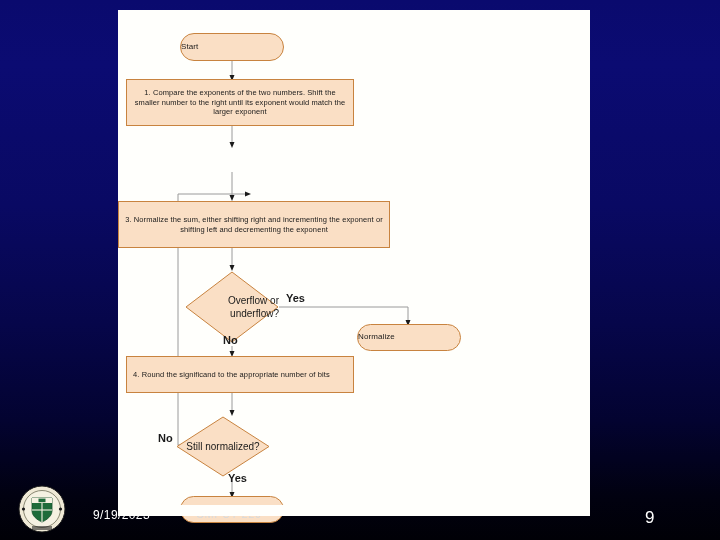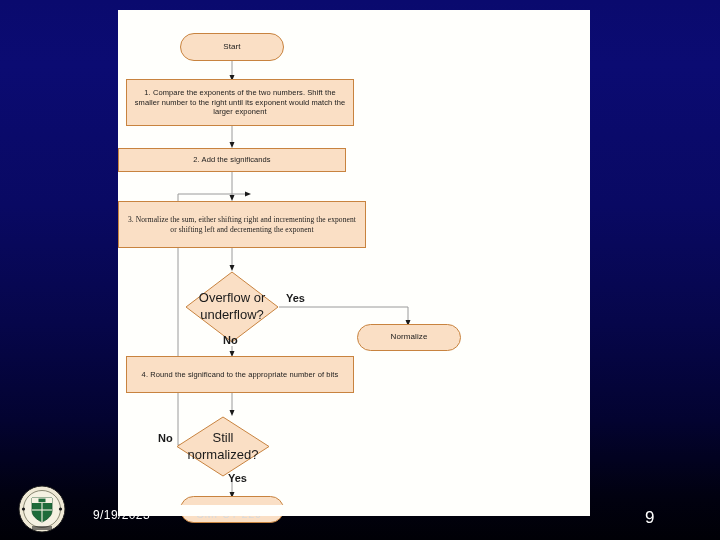--- a/index.html
+++ b/index.html
@@ -47,21 +47,20 @@
   }
 
   .node {
     position: absolute;
     box-sizing: border-box;
     background: #fadfc5;
     border: 1px solid #c8833f;
     color: #1a1a1a;
     display: flex;
     align-items: center;
-    justify-content: center;
     text-align: center;
     line-height: 1.28;
     letter-spacing: 0.1px;
   }
 
   .process {
     font-size: 7.5px;
     padding: 2px 6px;
   }
 
@@ -81,22 +80,22 @@
   }
   .decision-label {
     position: absolute;
     left: 0;
     top: 0;
     width: 100%;
     height: 100%;
     display: flex;
     align-items: center;
     justify-content: center;
-    text-align: center;
-    font-size: 13px;
+    text-align: right;
+    font-size: 10px;
     color: #1a1a1a;
     line-height: 1.3;
     pointer-events: none;
   }
 
   .edge-label {
     position: absolute;
     font-size: 11px;
     color: #1a1a1a;
     white-space: nowrap;
@@ -186,25 +185,22 @@
       </svg>
 
       <div class="node terminal" style="left:62px;top:23px;width:104px;height:28px;">
         <span>Start</span>
       </div>
 
       <div class="node process" style="left:0px;top:69px;width:228px;height:47px;margin-left:8px;">
         <span>1. Compare the exponents of the two numbers. Shift the smaller number to the right until its exponent would match the larger exponent</span>
       </div>
 
-      <div class="node process" style="left:0px;top:138px;width:228px;height:24px;">
-        <span>2. Add the significands</span>
-      </div>
-
-      <div class="node process" style="left:0px;top:191px;width:248px;height:47px;font-family:Liberation Serif, serif;">
+
+      <div class="node process" style="left:0px;top:191px;width:272px;height:47px;">
         <span>3. Normalize the sum, either shifting right and incrementing the exponent or shifting left and decrementing the exponent</span>
       </div>
 
       <div class="decision-wrap" style="left:67px;top:261px;width:94px;height:72px;">
         <svg class="decision-shape" width="94" height="72" viewBox="0 0 94 72">
           <polygon points="47,1 93,36 47,71 1,36" fill="#fadfc5" stroke="#c8833f" stroke-width="1"></polygon>
         </svg>
         <div class="decision-label">Overflow or underflow?</div>
       </div>
 

